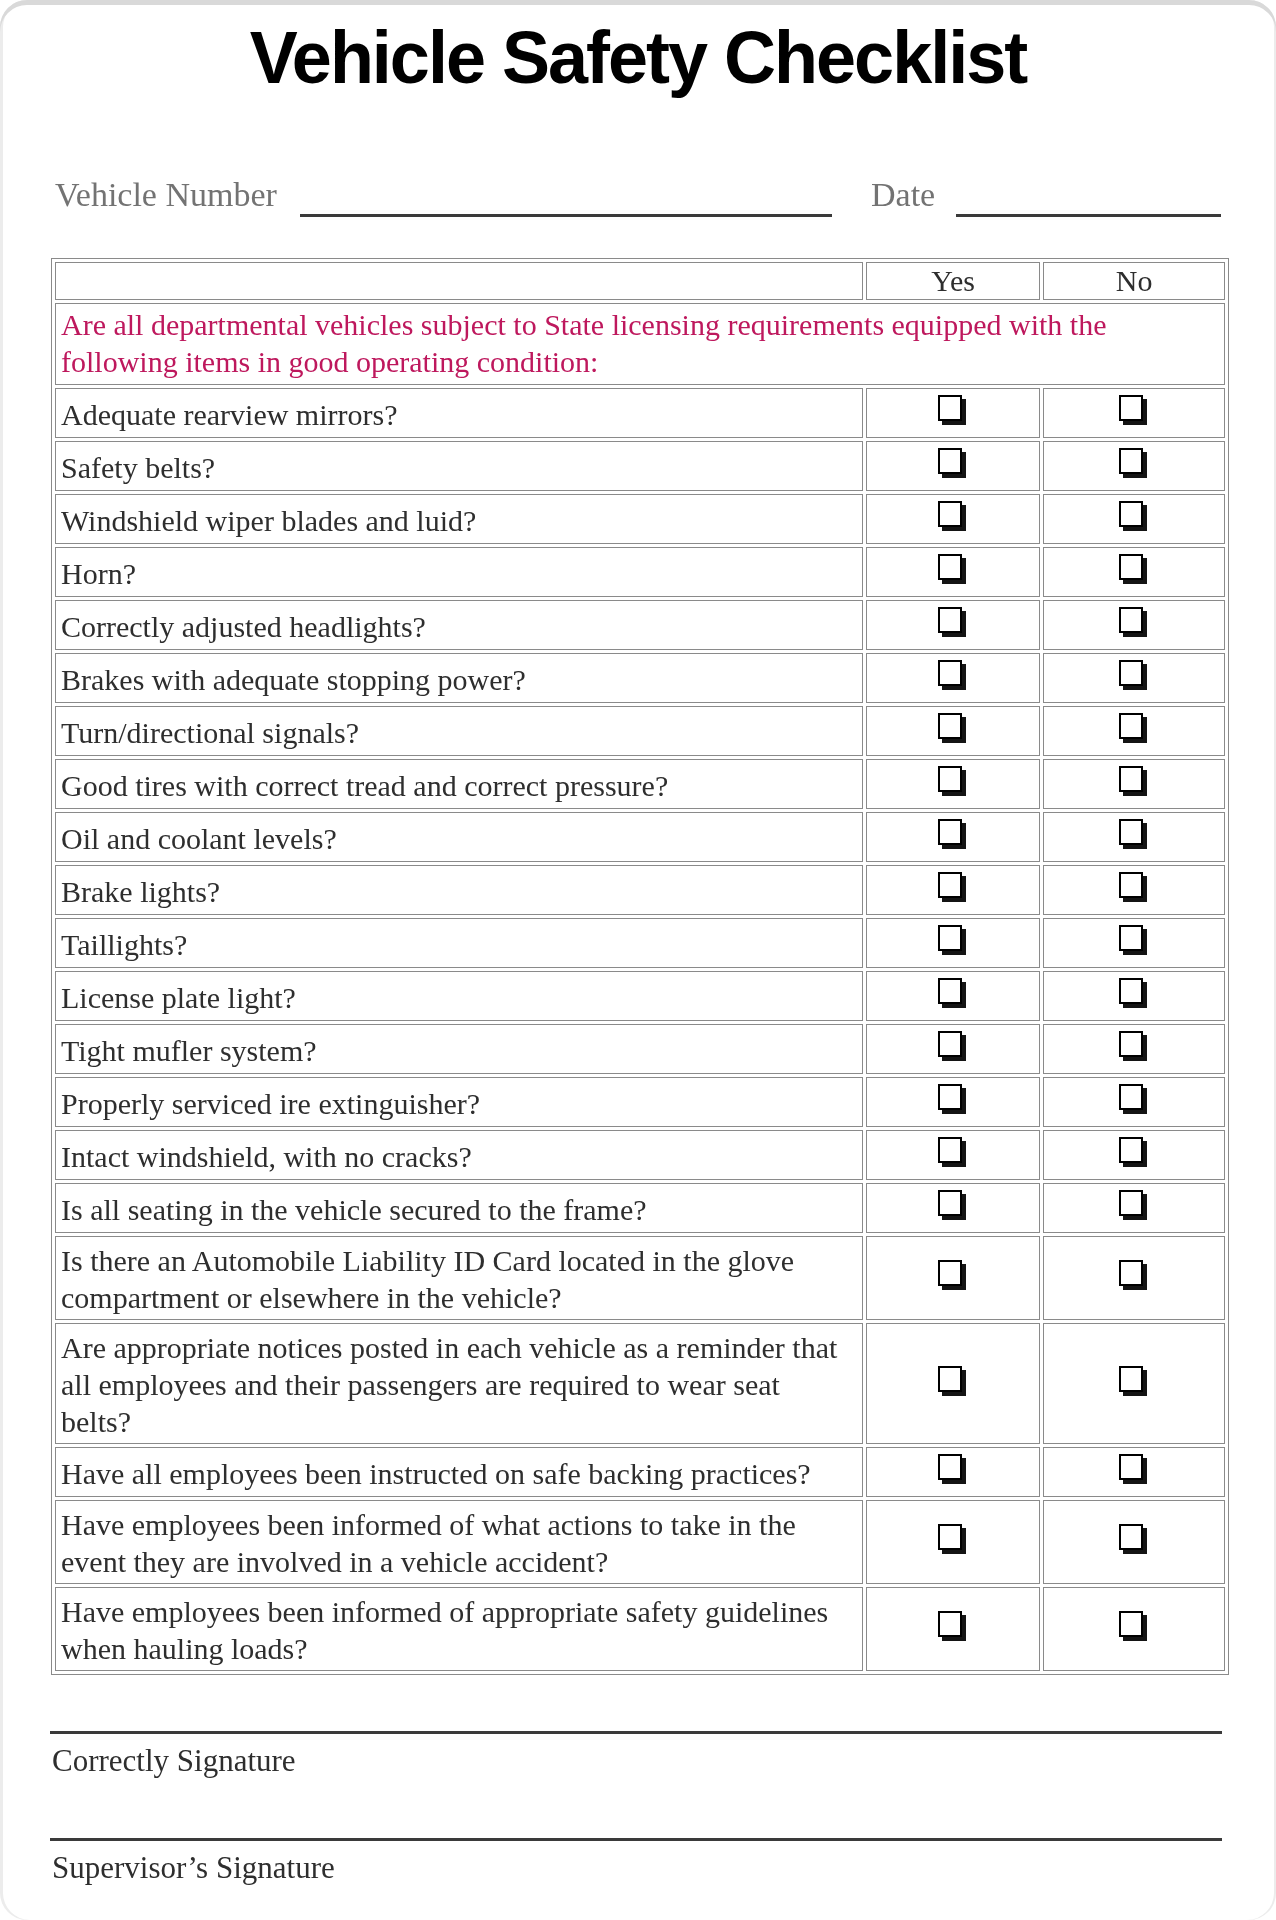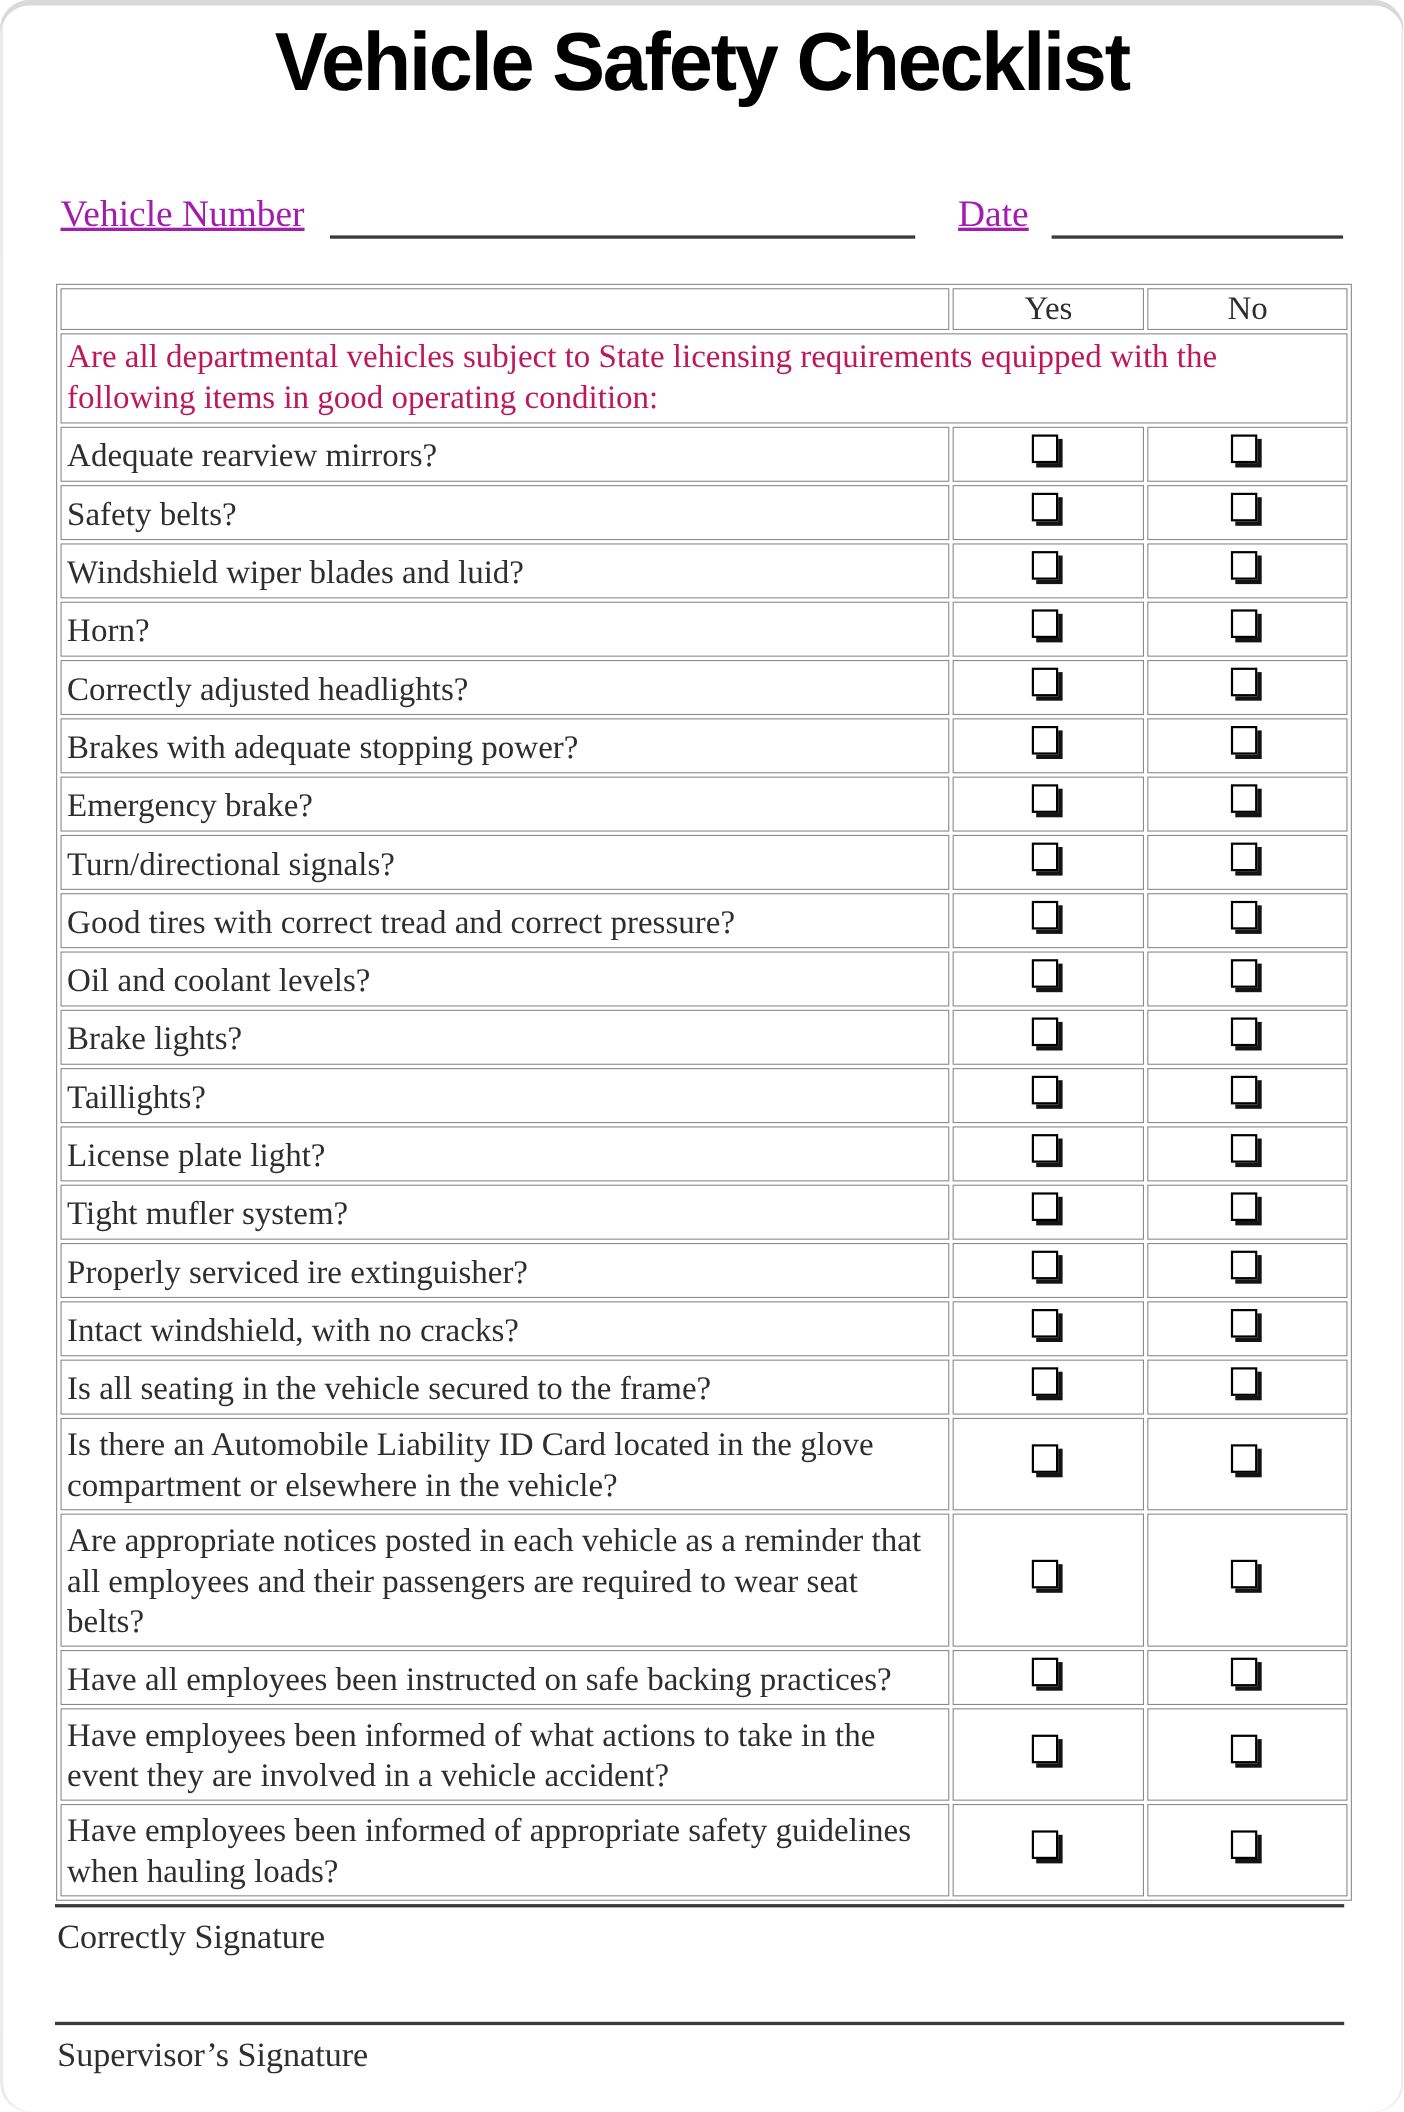--- a/index.html
+++ b/index.html
@@ -25,21 +25,21 @@
     text-align:center;
     font-family:"Liberation Sans", sans-serif;
     font-weight:700;
     font-size:72px;
     letter-spacing:-2px;
     color:#000;
     transform:scaleY(1.04);
   }
   
   .field-label{
-    position:absolute;font-size:34px;color:#a21caf;white-space:nowrap;text-decoration:underline;
+    position:absolute;font-size:34px;color:#737373;white-space:nowrap;
   }
   #vehicle-number-label{left:55px;top:176px;}
   #date-label{left:871px;top:176px;}
   .field-line{
     position:absolute;top:214px;height:3px;background:var(--line-color);
   }
   #vehicle-number-line{left:300px;width:532px;}
   #date-line{left:956px;width:265px;}
 
   
@@ -139,25 +139,20 @@
           <td class="q">Correctly adjusted headlights?</td>
           <td class="chk"><span class="checkbox"></span></td>
           <td class="chk"><span class="checkbox"></span></td>
         </tr>
         <tr>
           <td class="q">Brakes with adequate stopping power?</td>
           <td class="chk"><span class="checkbox"></span></td>
           <td class="chk"><span class="checkbox"></span></td>
         </tr>
         <tr>
-          <td class="q">Emergency brake?</td>
-          <td class="chk"><span class="checkbox"></span></td>
-          <td class="chk"><span class="checkbox"></span></td>
-        </tr>
-        <tr>
           <td class="q">Turn/directional signals?</td>
           <td class="chk"><span class="checkbox"></span></td>
           <td class="chk"><span class="checkbox"></span></td>
         </tr>
         <tr>
           <td class="q">Good tires with correct tread and correct pressure?</td>
           <td class="chk"><span class="checkbox"></span></td>
           <td class="chk"><span class="checkbox"></span></td>
         </tr>
         <tr>

